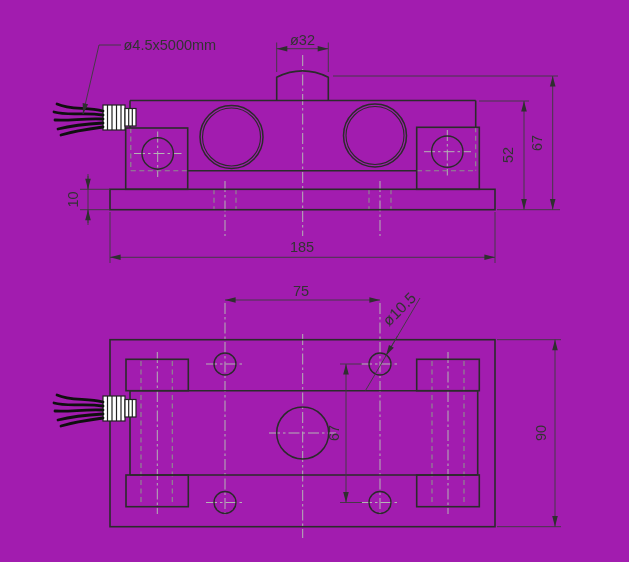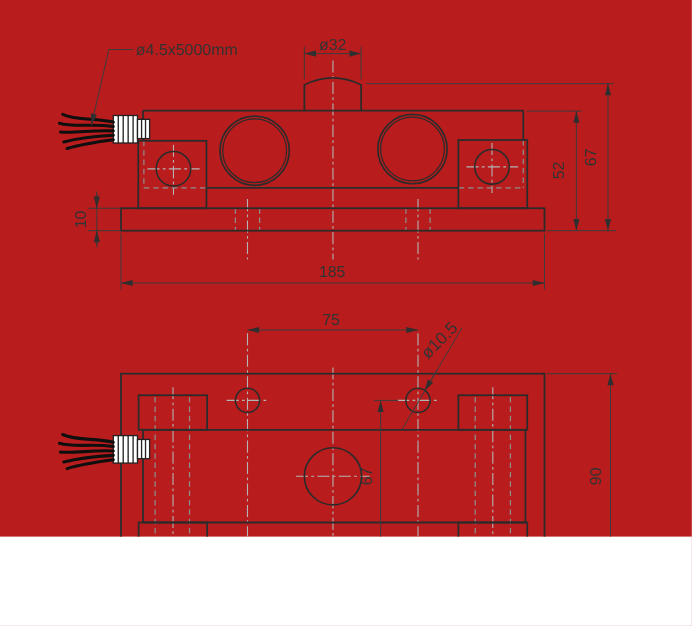--- a/index.html
+++ b/index.html
@@ -1,16 +1,16 @@
 <!DOCTYPE html>
 <html><head>
 <meta charset="utf-8">
 <style>
   html,body{margin:0;padding:0;background:#fff;}
-  #canvas{position:relative;width:629px;height:488px;background:#b91c1c;overflow:hidden;
+  #canvas{position:relative;width:629px;height:562px;background:#a21caf;overflow:hidden;
           font-family:"Liberation Sans",sans-serif;}
   svg{position:absolute;left:0;top:0;}
   text{font-family:"Liberation Sans",sans-serif;fill:#333;}
   .dimtxt{font-size:14.5px;}
   .dimtxt-sm{font-size:14px;}
 </style>
 </head>
 <body>
 
 <div id="canvas">

